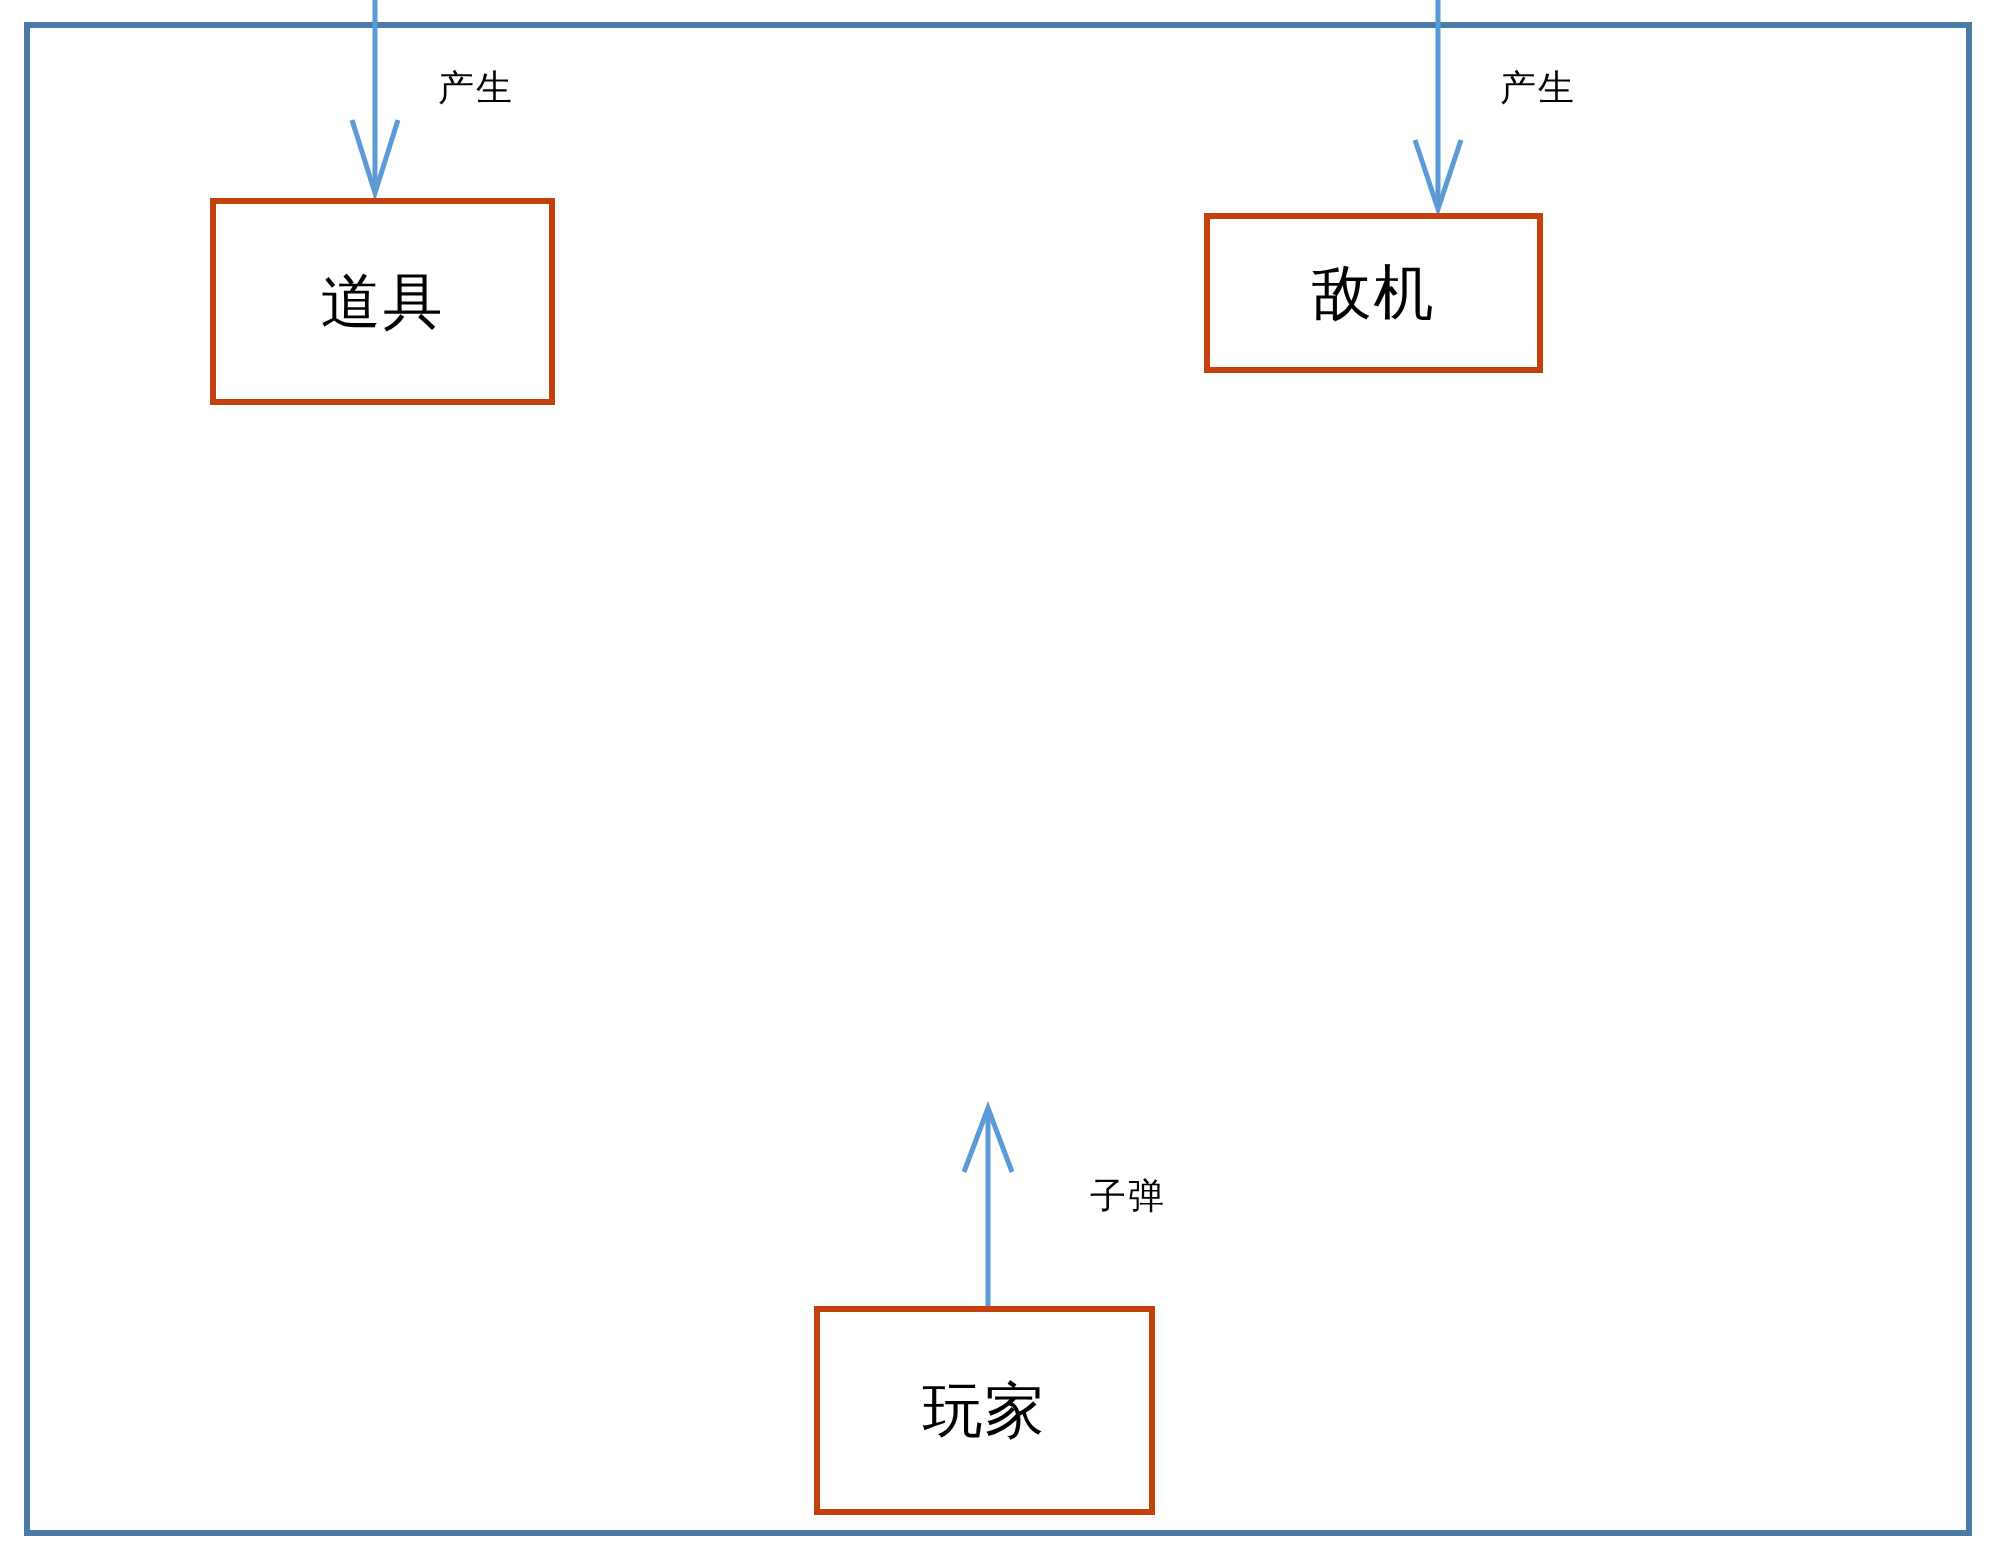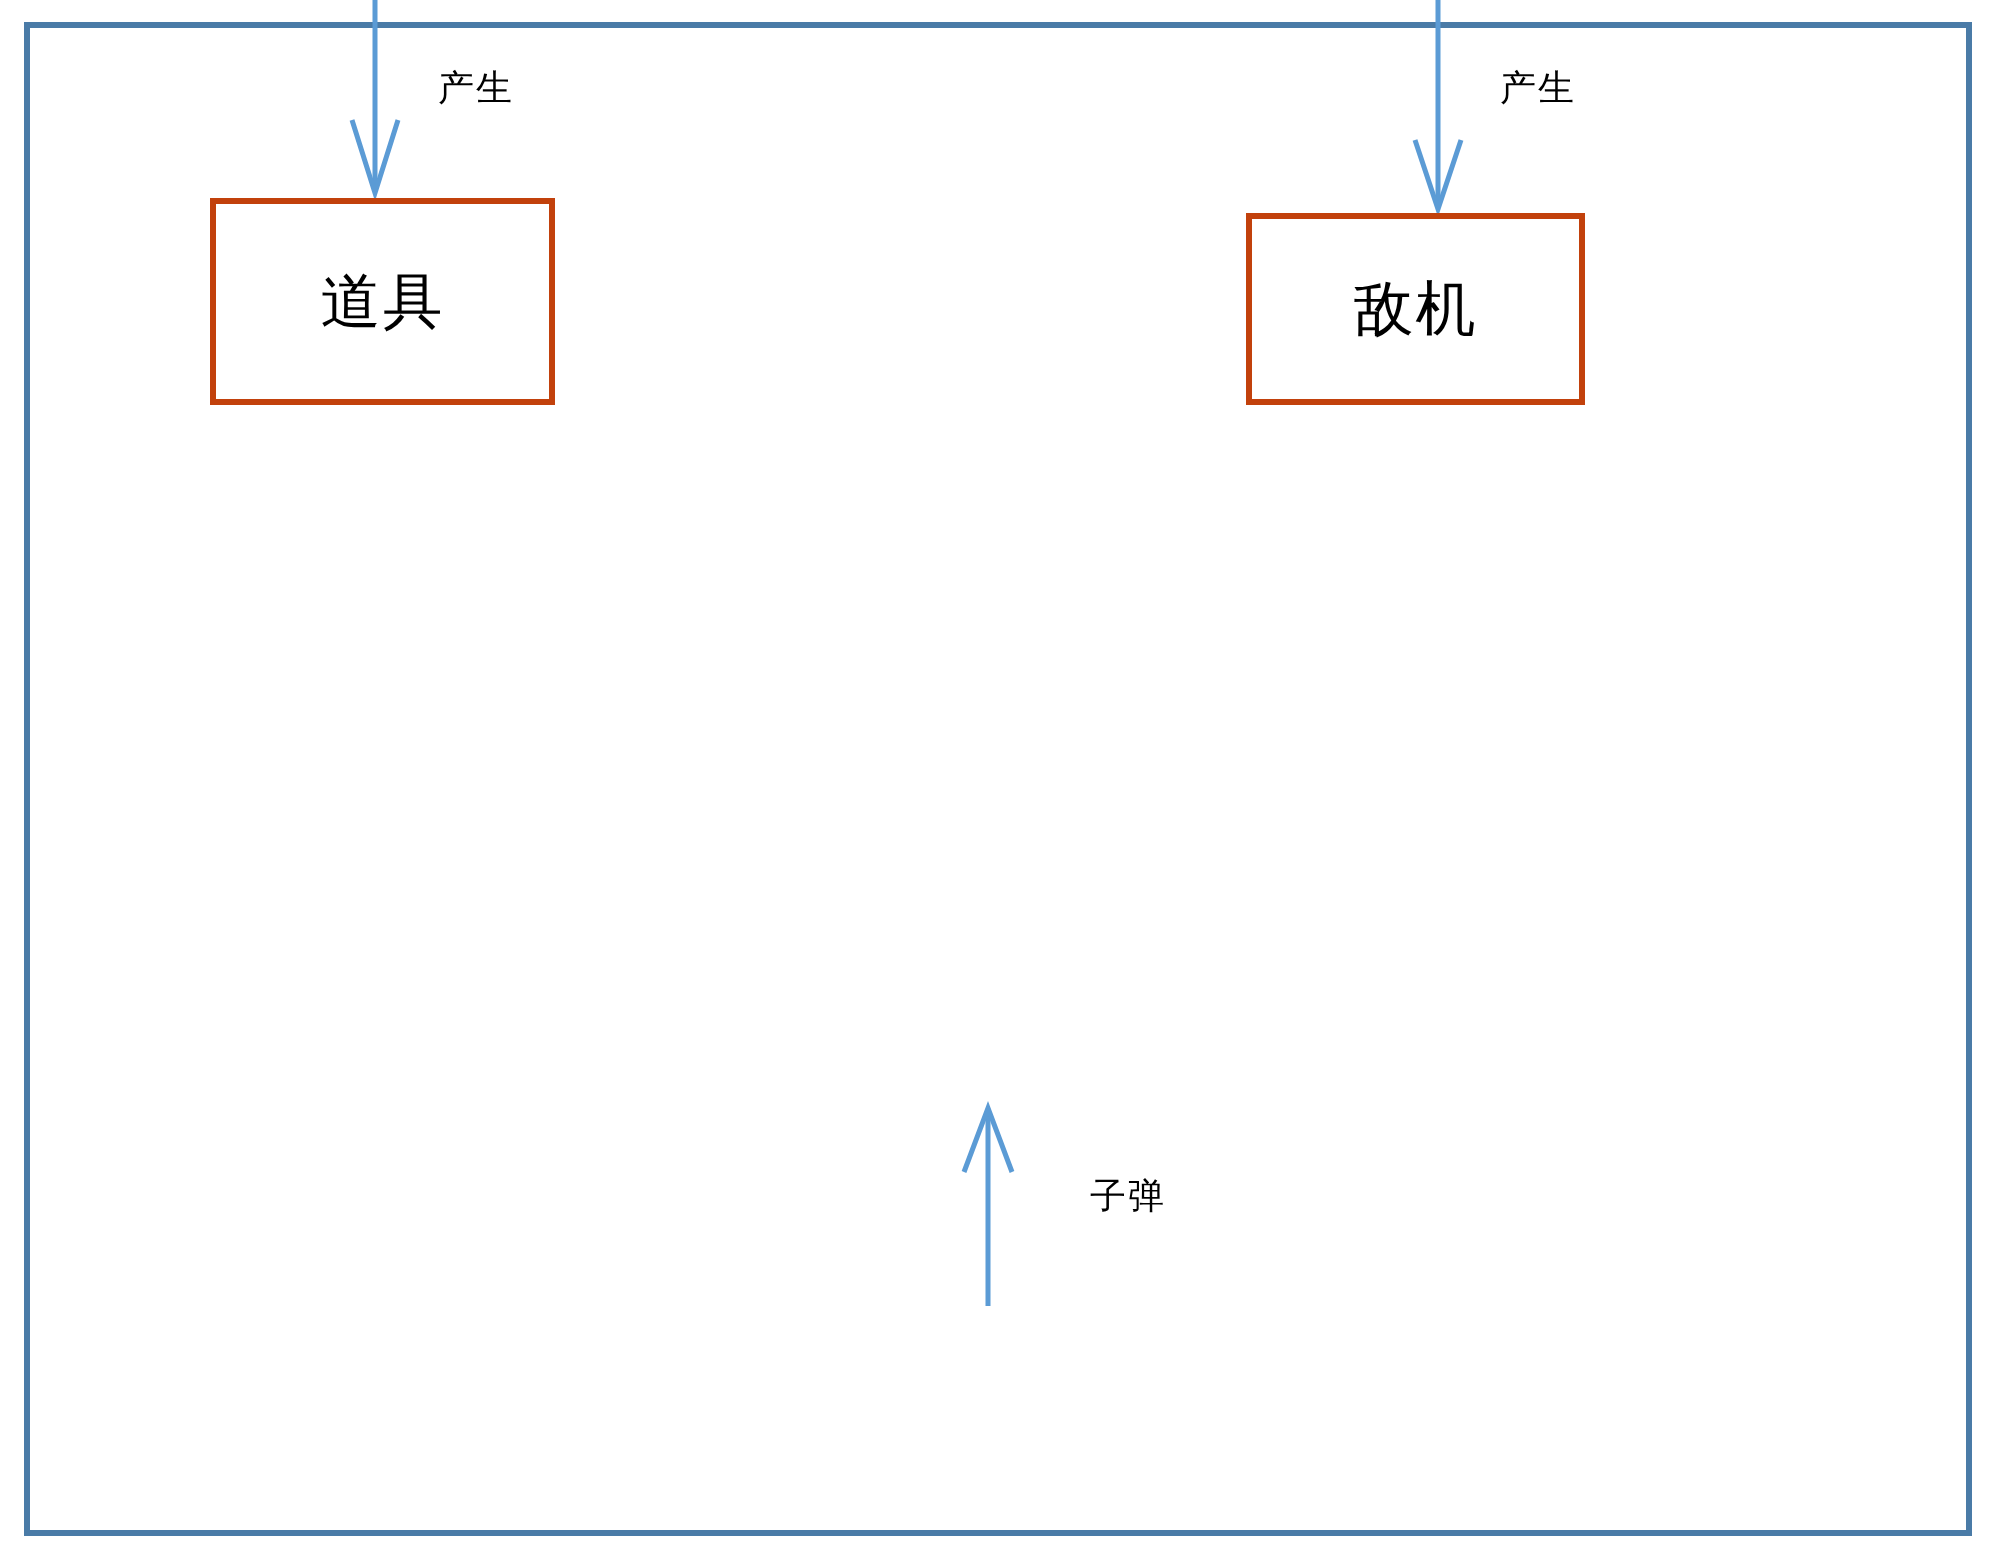--- a/index.html
+++ b/index.html
@@ -40,21 +40,21 @@
   .node-label {
     font-family: "Liberation Serif", "DejaVu Serif", serif;
     font-size: 60px;
     line-height: 1;
     color: #000000;
     letter-spacing: 2px;
     white-space: nowrap;
     user-select: none;
   }
   #node-item   { left: 210px; top: 198px;  width: 345px; height: 207px; }
-  #node-enemy  { left: 1246px; top: 213px; width: 339px; height: 192px; }
+  #node-enemy  { left: 1204px; top: 213px; width: 339px; height: 160px; }
   #node-player { left: 814px; top: 1306px; width: 341px; height: 209px; }
 
   
   #center-title {
     position: absolute;
     left: 0;
     top: 686px;
     width: 1999px;
     text-align: center;
     font-family: "Liberation Serif", "DejaVu Serif", serif;
@@ -124,14 +124,17 @@
 
 
   <div class="node-box" id="node-item">
     <span class="node-label">道具</span>
   </div>
 
   <div class="node-box" id="node-enemy">
     <span class="node-label">敌机</span>
   </div>
 
+  <div class="node-box" id="node-player">
+    <span class="node-label">玩家</span>
+  </div>
 
 </div>
 
 </body></html>

